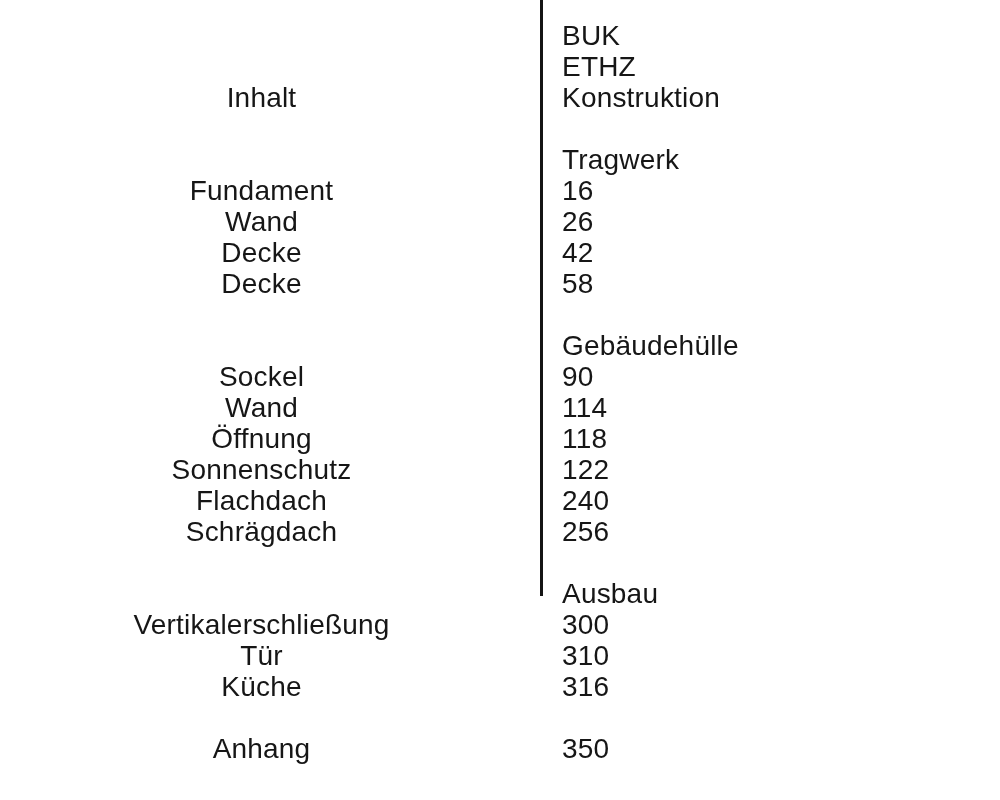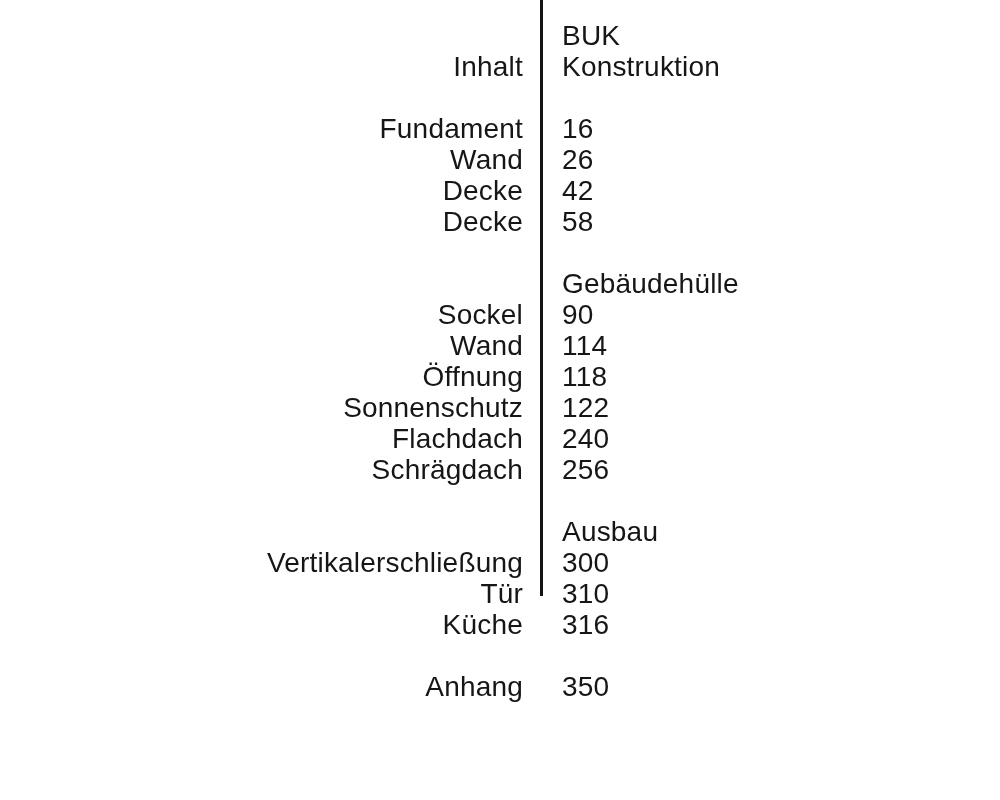--- a/index.html
+++ b/index.html
@@ -28,43 +28,51 @@
   }
 
   .content {
     position: absolute;
     top: 20px;
     left: 0;
     width: 1000px;
   }
 
   .line { display: flex; }
-  .l { width: 523px; text-align: right; flex: none; white-space: nowrap; }
+  .l { width: 523px; text-align: center; flex: none; white-space: nowrap; }
   .r { padding-left: 39px; flex: none; white-space: nowrap; }
   .spacer { height: 31px; }
 </style>
 </head>
 <body>
 
 <div class="page">
   <div class="divider"></div>
 
   <div class="content">
 
     <div class="line">
       <span class="l"></span>
       <span class="r">BUK</span>
     </div>
     <div class="line">
+      <span class="l"></span>
+      <span class="r">ETHZ</span>
+    </div>
+    <div class="line">
       <span class="l">Inhalt</span>
       <span class="r">Konstruktion</span>
     </div>
 
     <div class="spacer"></div>
 
+    <div class="line">
+      <span class="l"></span>
+      <span class="r">Tragwerk</span>
+    </div>
     <div class="line">
       <span class="l">Fundament</span>
       <span class="r">16</span>
     </div>
     <div class="line">
       <span class="l">Wand</span>
       <span class="r">26</span>
     </div>
     <div class="line">
       <span class="l">Decke</span>

